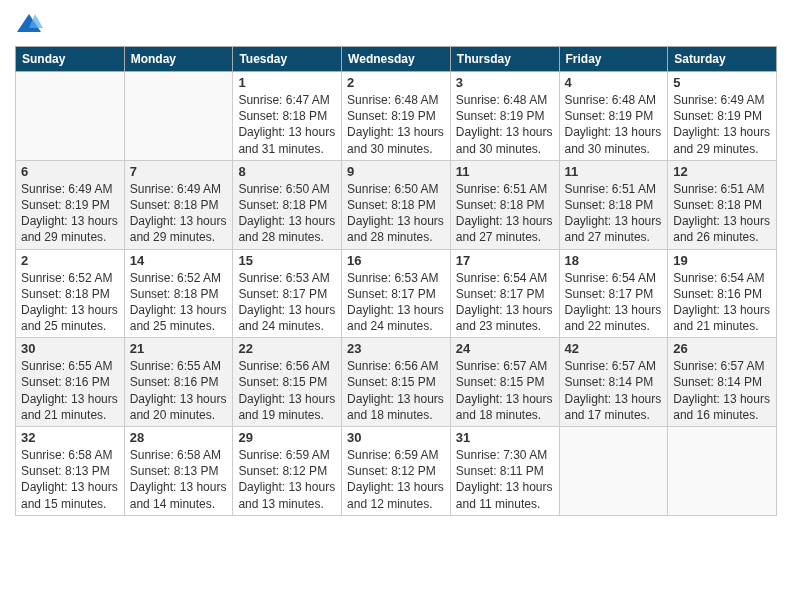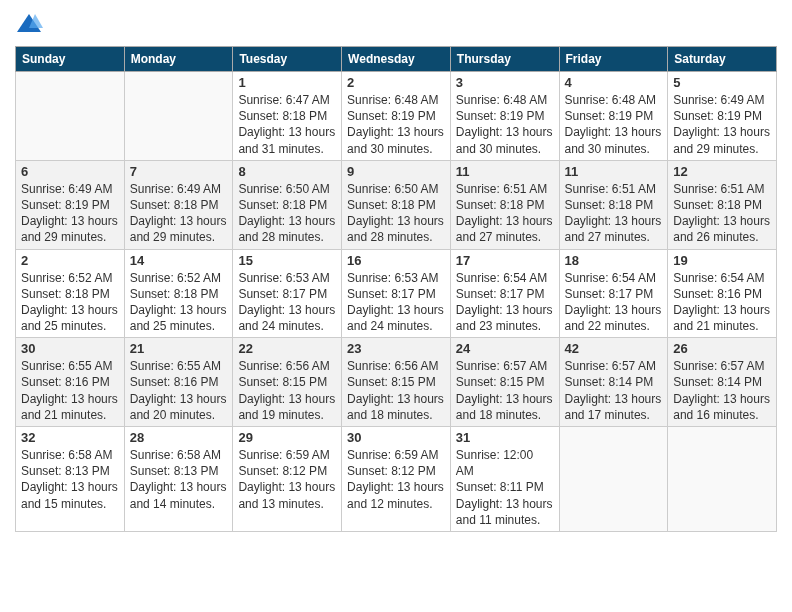--- a/index.html
+++ b/index.html
@@ -317,21 +317,21 @@
 Daylight: 13 hours and 13 minutes.</div>
           </td>
           <td>
             <div class="day-number">30</div>
             <div class="day-info" style="white-space: pre-line;">Sunrise: 6:59 AM
 Sunset: 8:12 PM
 Daylight: 13 hours and 12 minutes.</div>
           </td>
           <td>
             <div class="day-number">31</div>
-            <div class="day-info" style="white-space: pre-line;">Sunrise: 12:00 AM
+            <div class="day-info" style="white-space: pre-line;">Sunrise: 7:30 AM
 Sunset: 8:11 PM
 Daylight: 13 hours and 11 minutes.</div>
           </td>
           <td class="empty"></td>
           <td class="empty"></td>
         </tr>
       </tbody>
   </table>
 </div>
 

